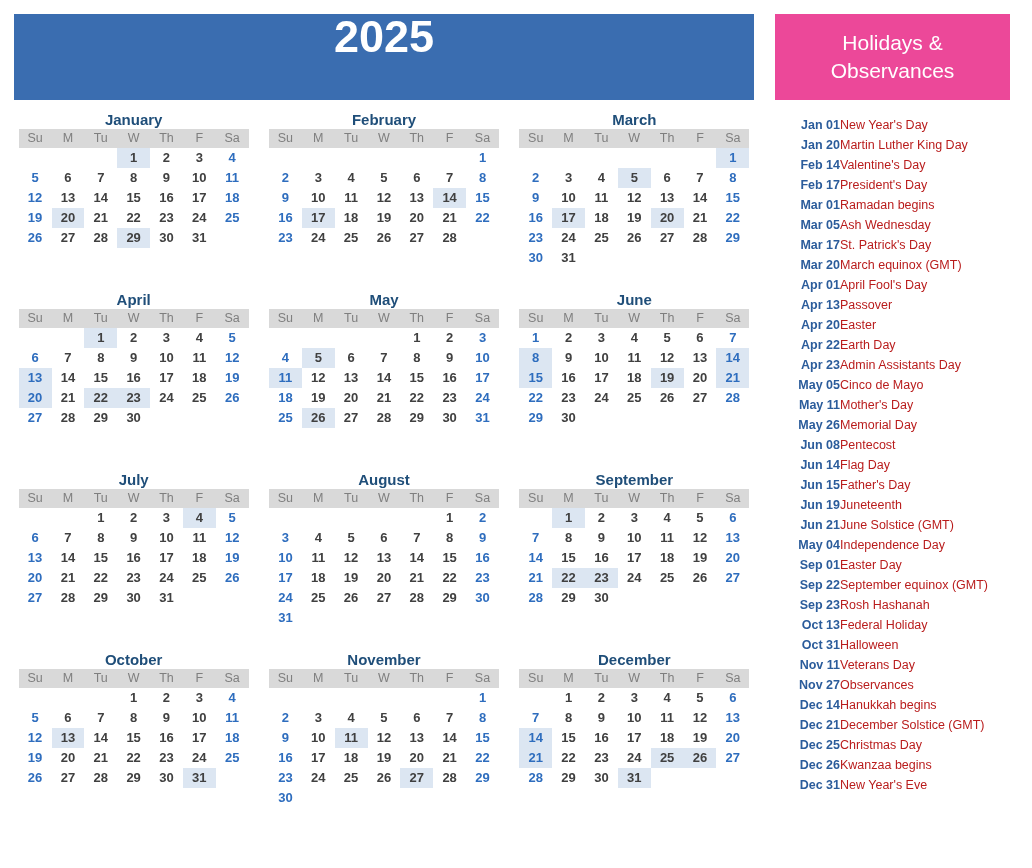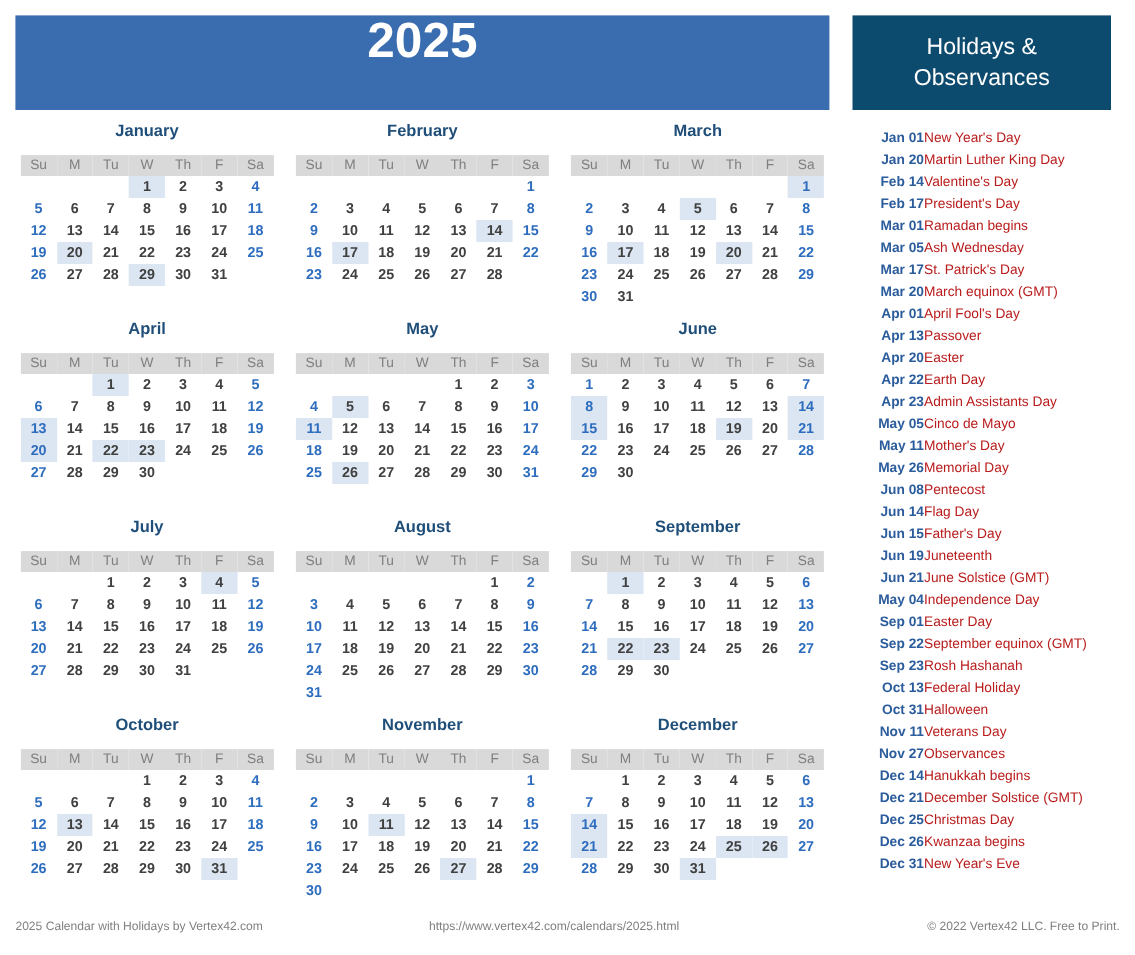--- a/index.html
+++ b/index.html
@@ -53,21 +53,21 @@
   }
   .month {
     width: 230px;
     margin: 0 auto;
   }
   .month-title {
     text-align: center;
     color: #1F4E79;
     font-size: 15px;
     font-weight: bold;
-    padding-bottom: 12px;
+    padding-bottom: 0;
     line-height: 1.1;
   }
   table.month-table {
     border-collapse: collapse;
     width: 230px;
     table-layout: fixed;
   }
   table.month-table th {
     background: #D9D9D9;
     color: #7F7F7F;
@@ -97,21 +97,21 @@
 
   
   #holidays-col {
     position: absolute;
     left: 775px;
     top: 14px;
     width: 235px;
   }
   #holidays-banner {
     height: 86px;
-    background: #0c4a6e;
+    background: #ec4899;
     display: flex;
     flex-direction: column;
     align-items: center;
     justify-content: center;
     color: #ffffff;
   }
   #holidays-banner .h-line {
     font-size: 21px;
     line-height: 28px;
     font-weight: normal;
@@ -1093,19 +1093,14 @@
           <span class="holiday-name">Kwanzaa begins</span>
         </div>
         <div class="holiday-row">
           <span class="holiday-date">Dec 31</span>
           <span class="holiday-name">New Year's Eve</span>
         </div>
       </div>
 
   </div>
 
-  <div id="footer">
-    <span class="f-left">2025 Calendar with Holidays by Vertex42.com</span>
-    <span class="f-center">https://www.vertex42.com/calendars/2025.html</span>
-    <span class="f-right">© 2022 Vertex42 LLC. Free to Print.</span>
-  </div>
 
 </div>
 
 </body></html>

